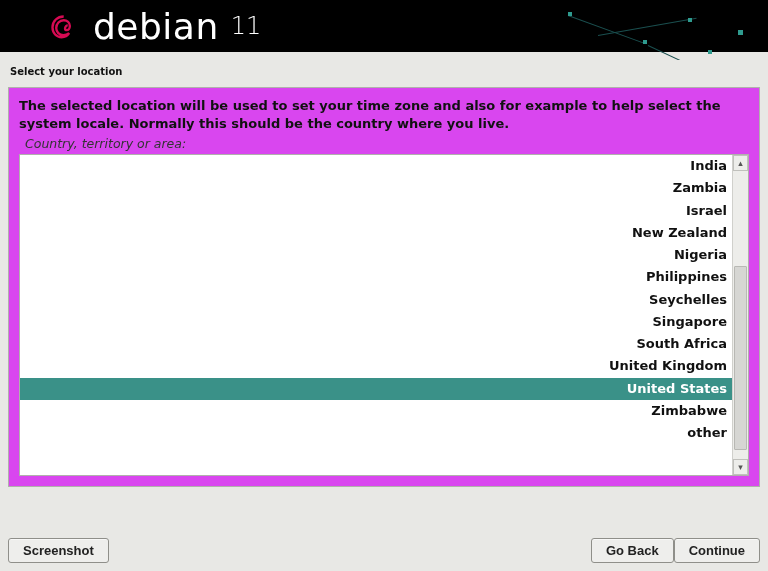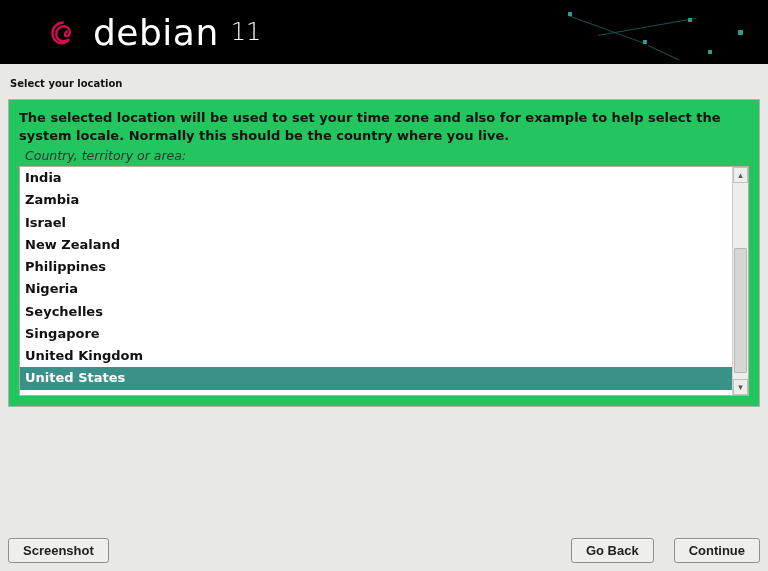--- a/index.html
+++ b/index.html
@@ -8,21 +8,21 @@
       box-sizing: border-box;
     }
     body {
       width: 768px;
       height: 571px;
       font-family: "DejaVu Sans", Verdana, sans-serif;
       background: #e8e8e5;
       overflow: hidden;
     }
     .header {
-      height: 64px;
+      height: 52px;
       background: #000000;
       display: flex;
       align-items: center;
       padding-left: 45px;
       position: relative;
     }
     .swirl {
       width: 34px;
       height: 34px;
       margin-right: 14px;
@@ -61,21 +61,21 @@
     }
     .page-title {
       padding: 14px 10px 10px 10px;
       font-size: 10px;
       font-weight: bold;
       color: #111;
     }
     .content-frame {
       margin: 0 8px;
       border: 1px solid #b0b0ac;
-      background: #22c55e;
+      background: #d946ef;
       padding: 9px 10px 10px 10px;
     }
     .instructions {
       font-size: 13px;
       font-weight: bold;
       color: #111;
       line-height: 1.35;
     }
     .instructions p + p {
       margin-top: 14px;
@@ -84,22 +84,23 @@
       font-size: 12.5px;
       font-style: italic;
       color: #333;
       margin-top: 4px;
       margin-left: 6px;
     }
     .list-wrap {
       margin-top: 3px;
       border: 1px solid #b0b0ac;
       background: #ffffff;
-      height: 230px;
-      display: flex;
+      height: 322px;
+      display: flex;
+      text-align: right;
     }
     .list-inner {
       flex: 1;
       overflow: hidden;
     }
     .list-item {
       padding: 3px 5px 3px 5px;
       font-size: 13px;
       font-weight: bold;
       color: #111;
@@ -146,21 +147,21 @@
     .footer {
       position: absolute;
       bottom: 8px;
       left: 8px;
       right: 8px;
       display: flex;
       justify-content: space-between;
     }
     .footer-right {
       display: flex;
-      gap: 20px;
+      gap: 0;
     }
     .btn {
       background: #eeeeec;
       border: 1px solid #8f8f8a;
       border-radius: 3px;
       padding: 4px 14px;
       font-size: 13px;
       font-weight: bold;
       color: #222;
       cursor: pointer;
@@ -205,24 +206,25 @@
     <p>The selected location will be used to set your time zone and also for example to help select the system locale. Normally this should be the country where you live.</p>
   </div>
   <div class="field-label">Country, territory or area:</div>
 
   <div class="list-wrap">
     <div class="list-inner" id="list-inner">
         <div class="list-item">India</div>
         <div class="list-item">Zambia</div>
         <div class="list-item">Israel</div>
         <div class="list-item">New Zealand</div>
+        <div class="list-item">Nigeria</div>
         <div class="list-item">Philippines</div>
-        <div class="list-item">Nigeria</div>
         <div class="list-item">Seychelles</div>
         <div class="list-item">Singapore</div>
+        <div class="list-item">South Africa</div>
         <div class="list-item">United Kingdom</div>
         <div class="list-item selected">United States</div>
         <div class="list-item">Zimbabwe</div>
         <div class="list-item">other</div>
       </div>
     <div class="scrollbar">
       <div class="scroll-btn">▴</div>
       <div class="scroll-track">
         <div class="scroll-thumb"></div>
       </div>

